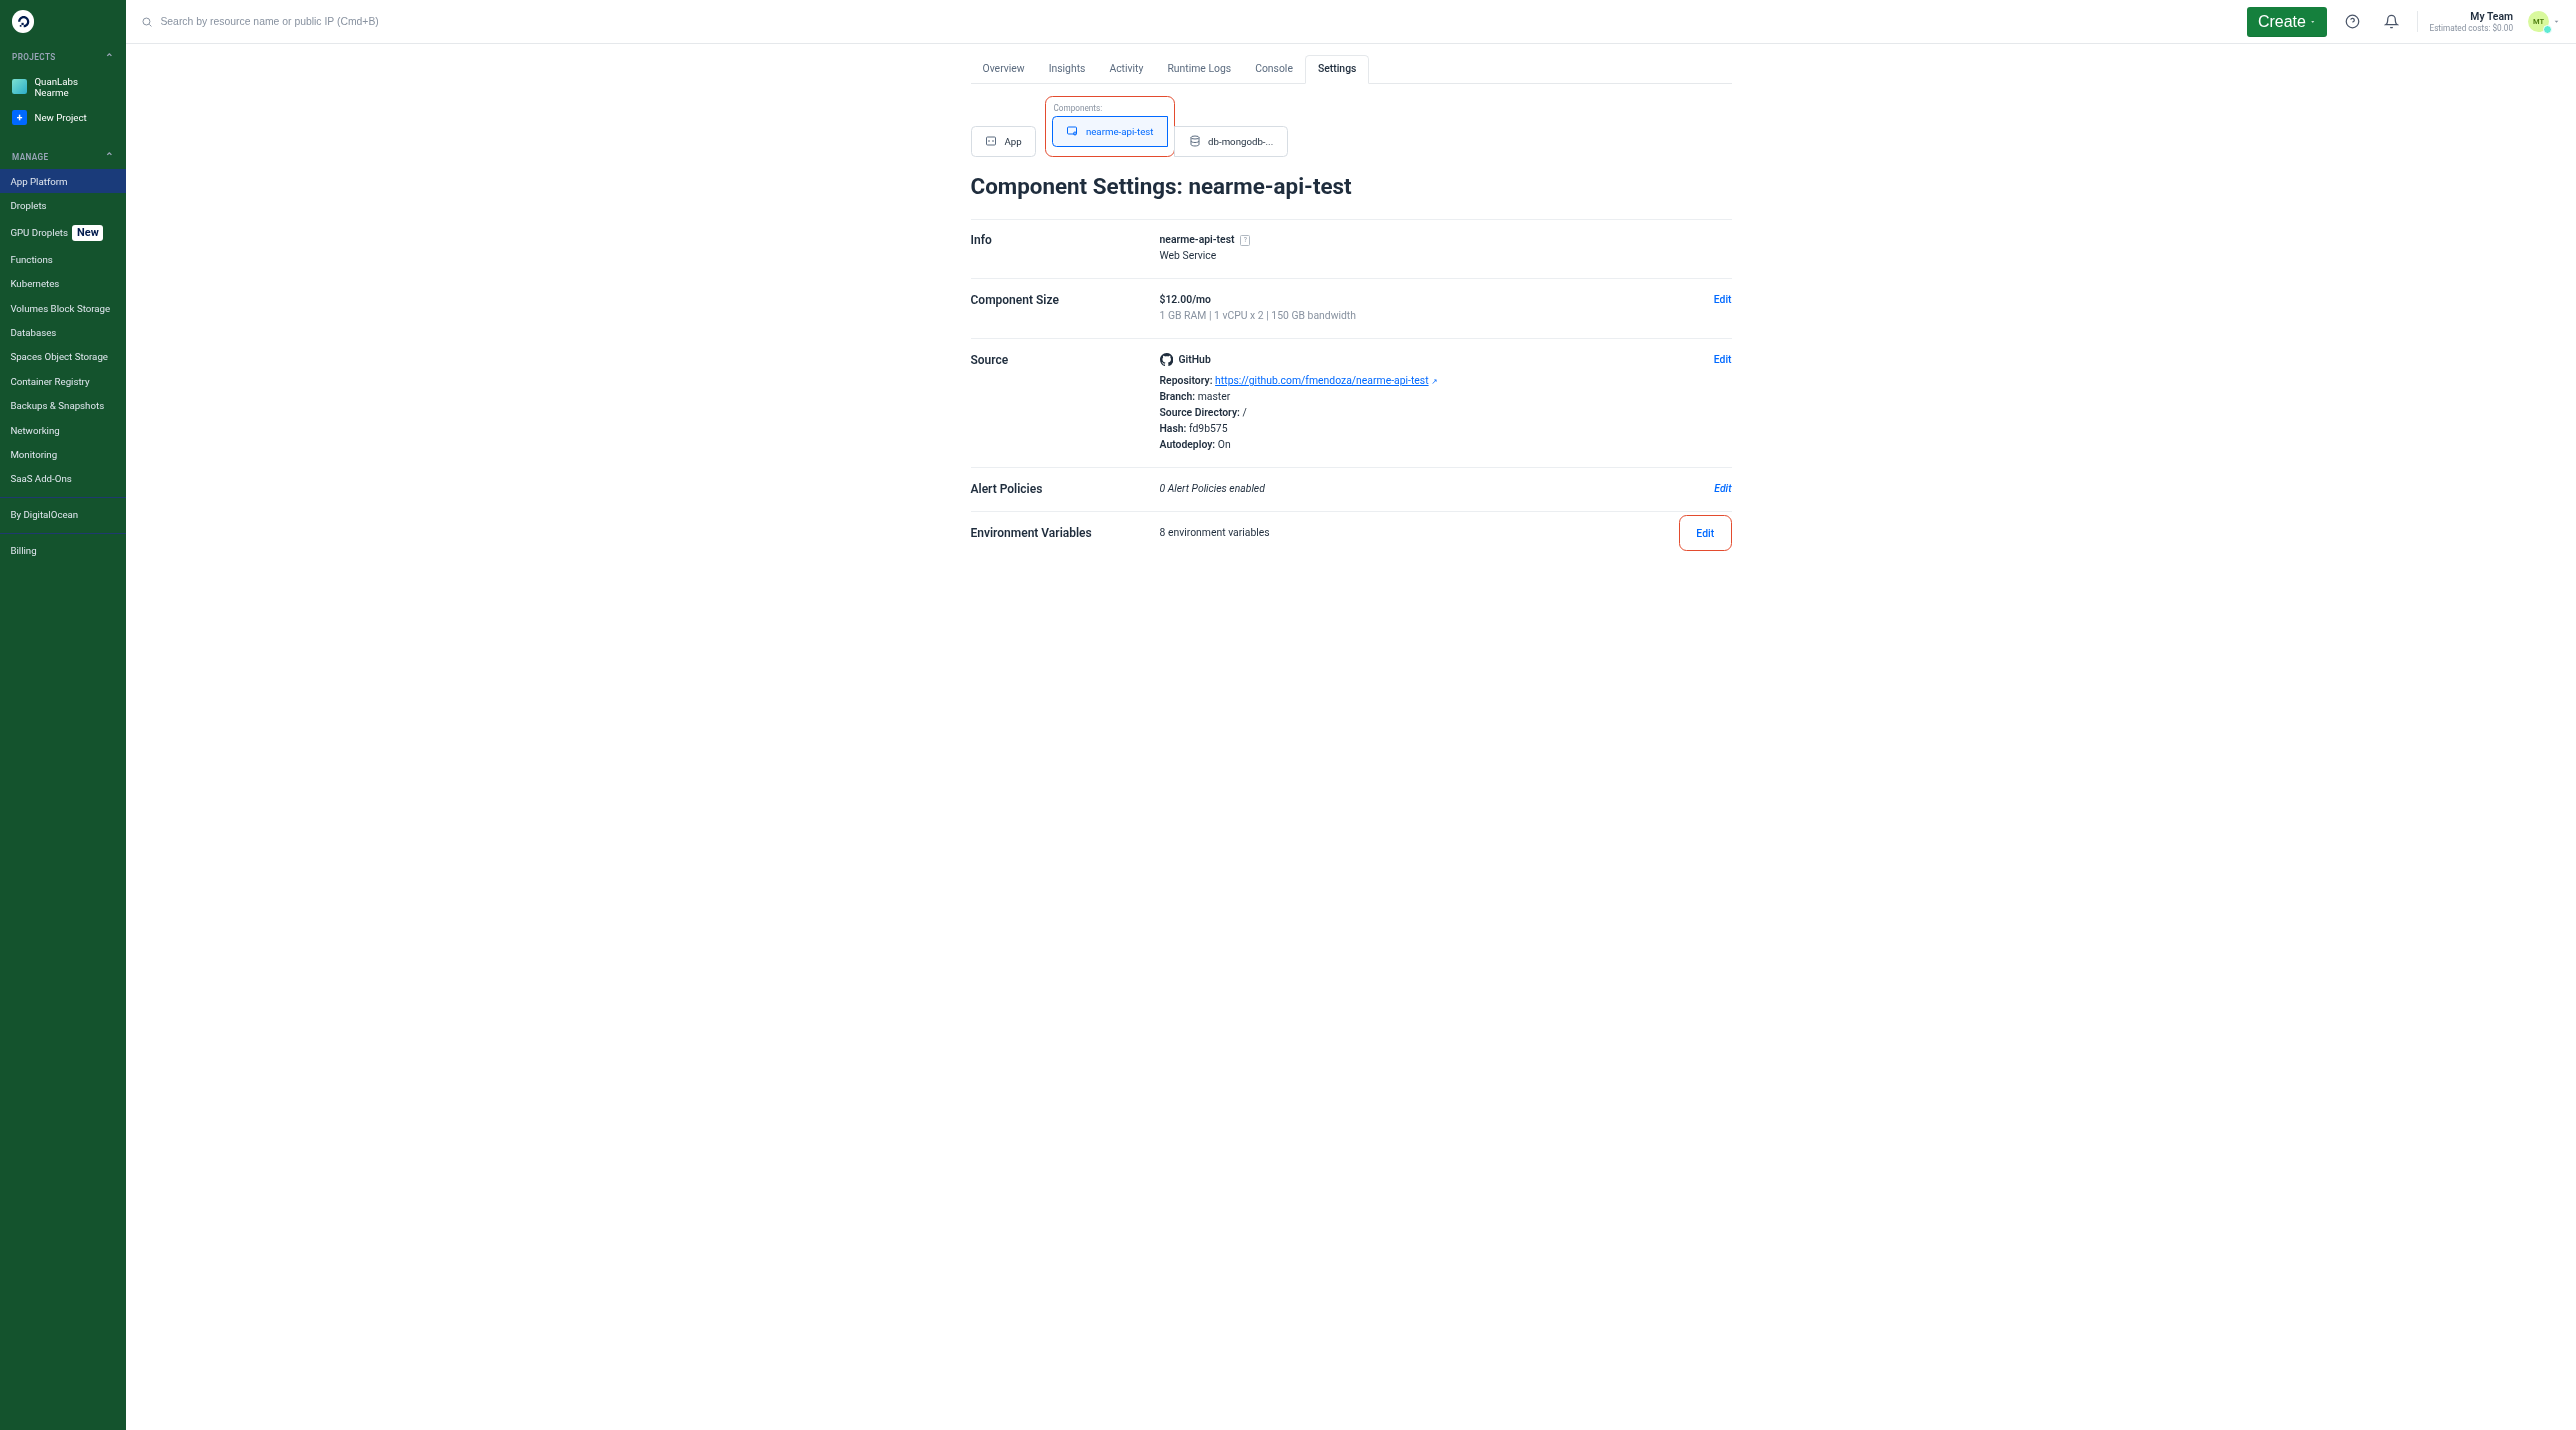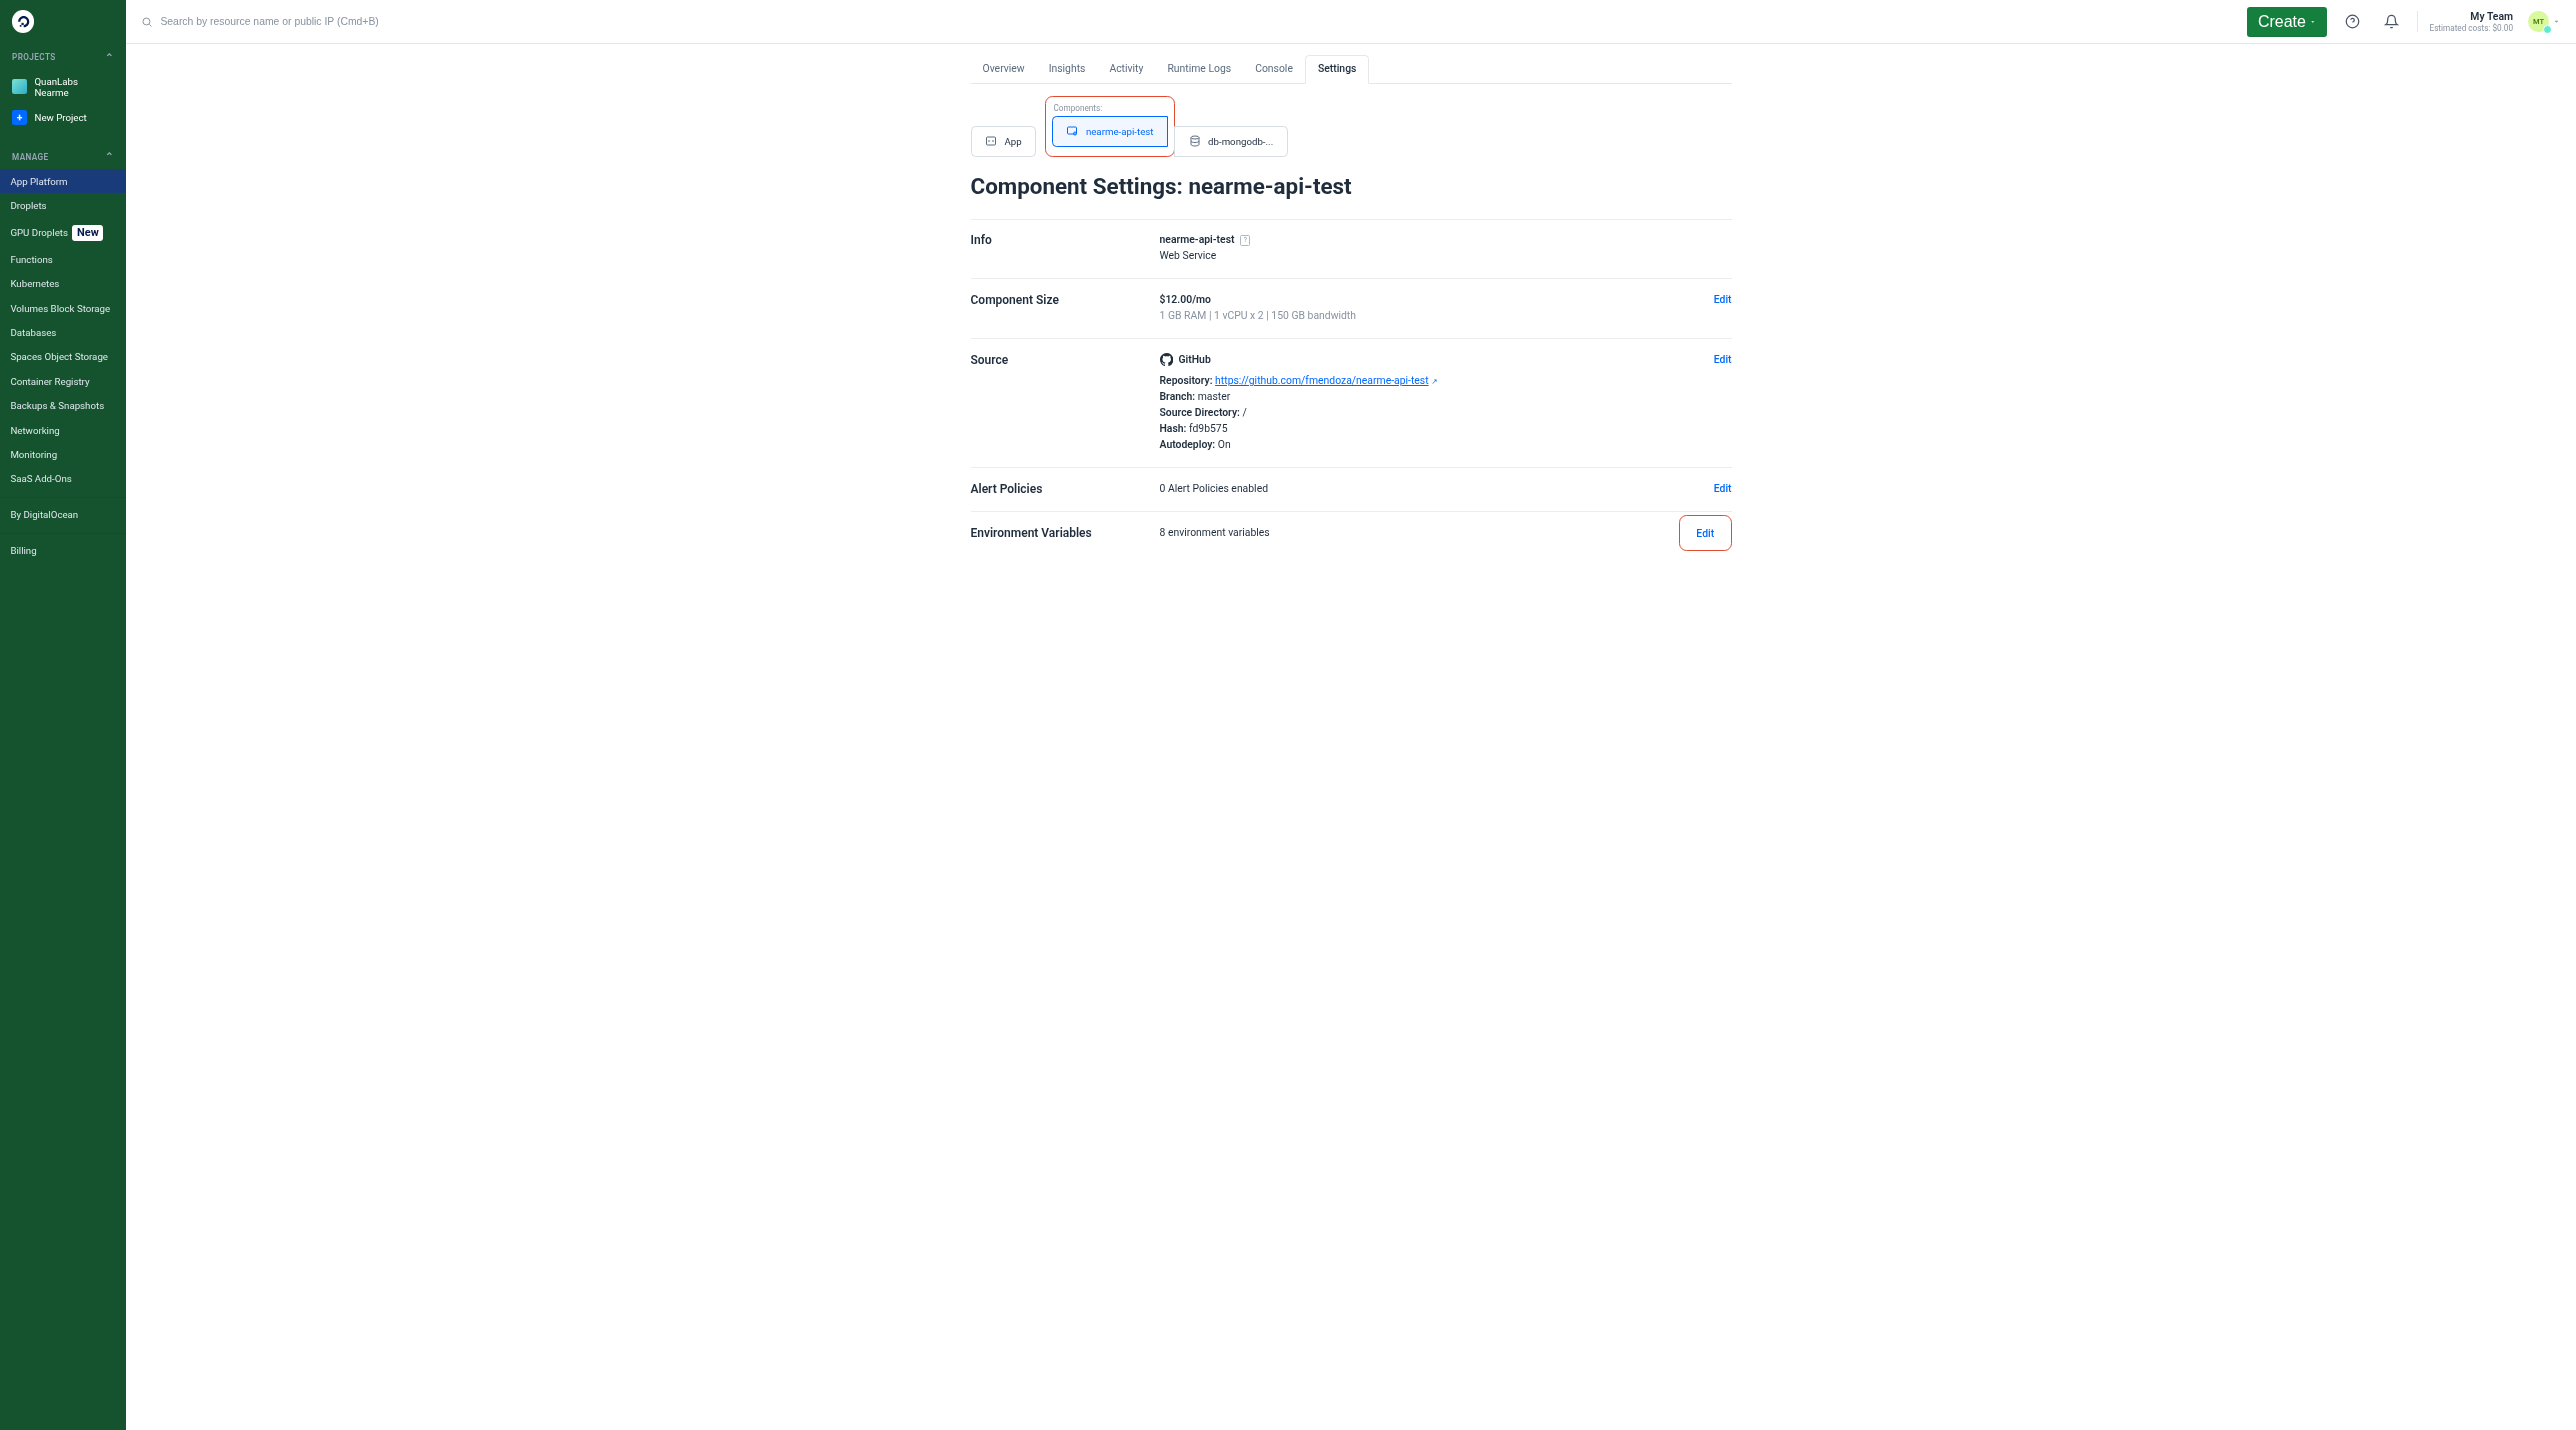--- a/index.html
+++ b/index.html
@@ -295,21 +295,21 @@
               <div class="row-line"><strong>Source Directory:</strong> <span>/</span></div>
               <div class="row-line"><strong>Hash:</strong> <span>fd9b575</span></div>
               <div class="row-line"><strong>Autodeploy:</strong> <span>On</span></div>
             </div>
             <span class="edit-link">Edit</span>
           </div>
         </div>
 
         <div class="settings-section">
           <div class="section-label">Alert Policies</div>
-          <div class="edit-wrap" style="flex:1;">
+          <div class="edit-wrap" style="flex:1;font-style:italic;">
             <div class="section-body">
               <div class="row-line">0 Alert Policies enabled</div>
             </div>
             <span class="edit-link">Edit</span>
           </div>
         </div>
 
         <div class="settings-section">
           <div class="section-label">Environment Variables</div>
           <div class="edit-wrap" style="flex:1;gap:10px;">

